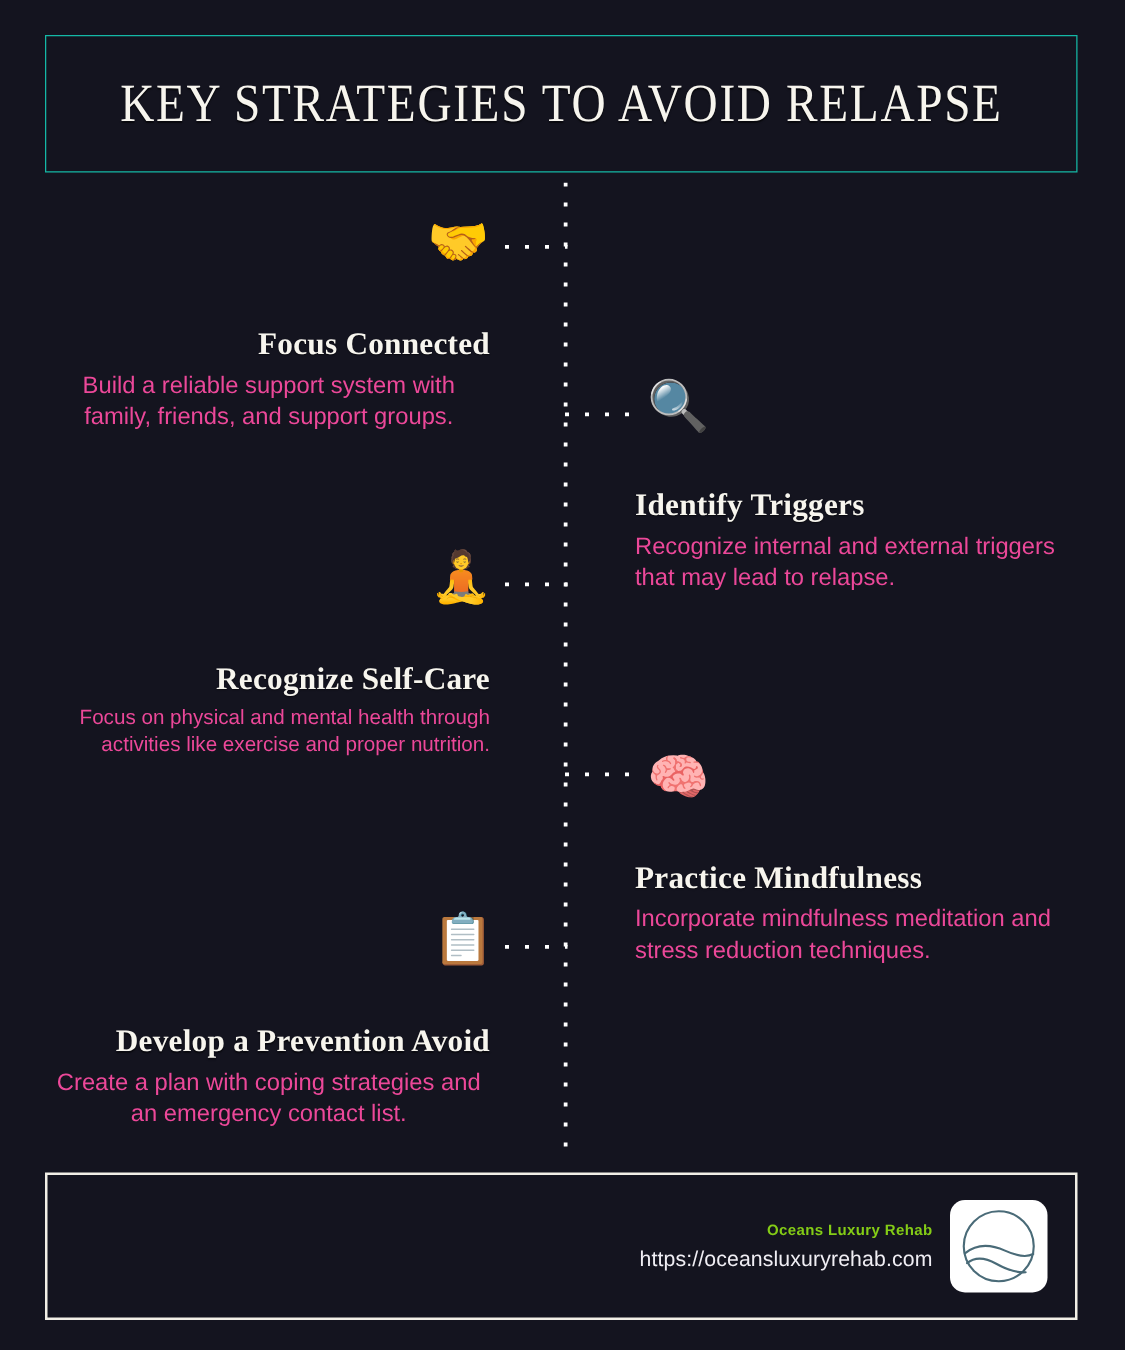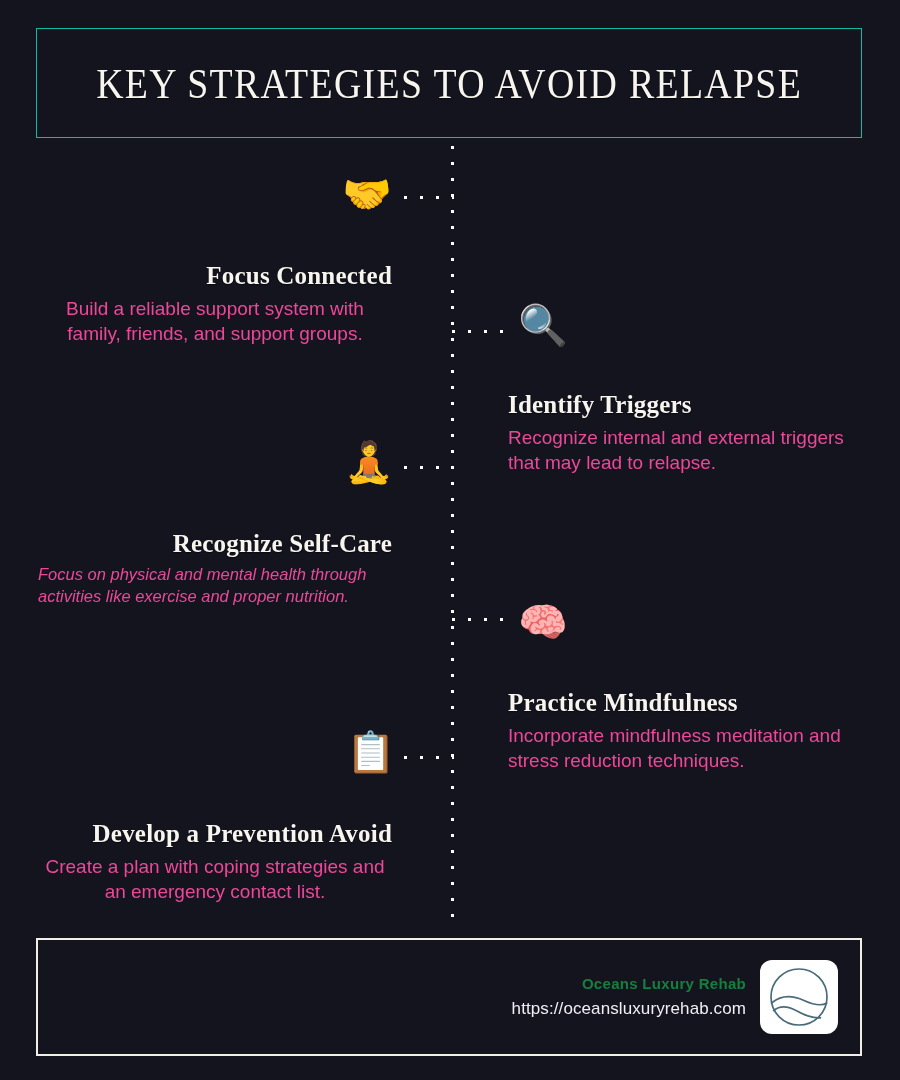--- a/index.html
+++ b/index.html
@@ -96,21 +96,21 @@
     width:826px; height:118px;
     border:2px solid #f2efe6;
   }
   #footer-inner {
     position:absolute;
     right:22px; top:0; bottom:0;
     display:flex; align-items:center; gap:14px;
   }
   #footer-texts { text-align:right; }
   #brand-name {
-    font-size:15px; font-weight:700; color:#15803d;
+    font-size:12px; font-weight:700; color:#84cc16;
     letter-spacing:.3px;
   }
   #brand-url {
     font-size:17px; color:#f0eef4; margin-top:7px;
     letter-spacing:.1px;
   }
   #logo-badge {
     width:78px; height:74px;
     background:#ffffff;
     border-radius:12px;
@@ -143,21 +143,21 @@
 
   <div class="block right" style="left:508px; top:391px; width:356px;">
     <span class="blk-emoji" style="left:10px; top:-86px;">🔍</span>
     <div class="blk-title">Identify Triggers</div>
     <div class="blk-body">Recognize internal and external triggers that may lead to relapse.</div>
   </div>
 
   <div class="block left" style="left:38px; top:530px; width:354px;">
     <span class="blk-emoji" style="left:306px; top:-88px;">🧘</span>
     <div class="blk-title">Recognize Self-Care</div>
-    <div class="blk-body sm" style="text-align:left;font-style:italic;">Focus on physical and mental health through activities like exercise and proper nutrition.</div>
+    <div class="blk-body sm" style="text-align:right;">Focus on physical and mental health through activities like exercise and proper nutrition.</div>
   </div>
 
   <div class="block right" style="left:508px; top:689px; width:356px;">
     <span class="blk-emoji" style="left:10px; top:-87px;">🧠</span>
     <div class="blk-title">Practice Mindfulness</div>
     <div class="blk-body">Incorporate mindfulness meditation and stress reduction techniques.</div>
   </div>
 
   <div class="block left" style="left:38px; top:820px; width:354px;">
     <span class="blk-emoji" style="left:308px; top:-88px;">📋</span>

